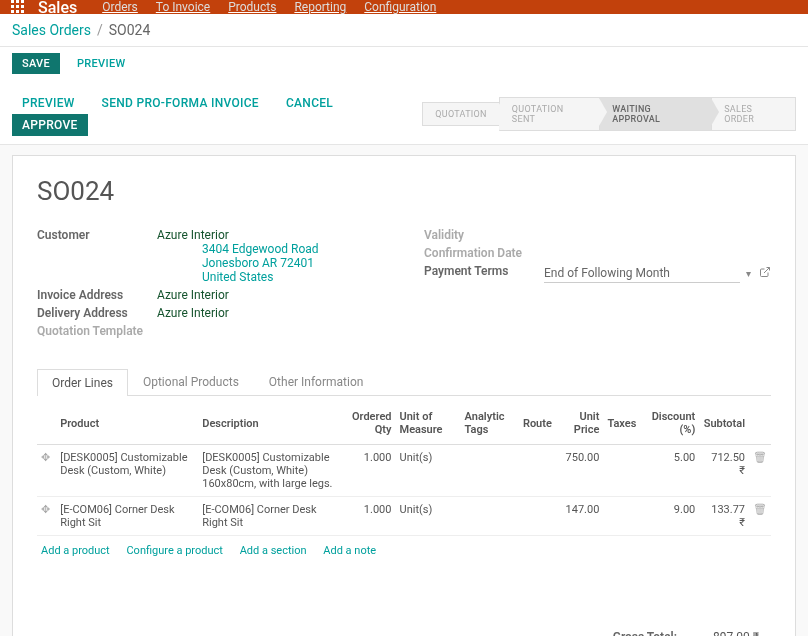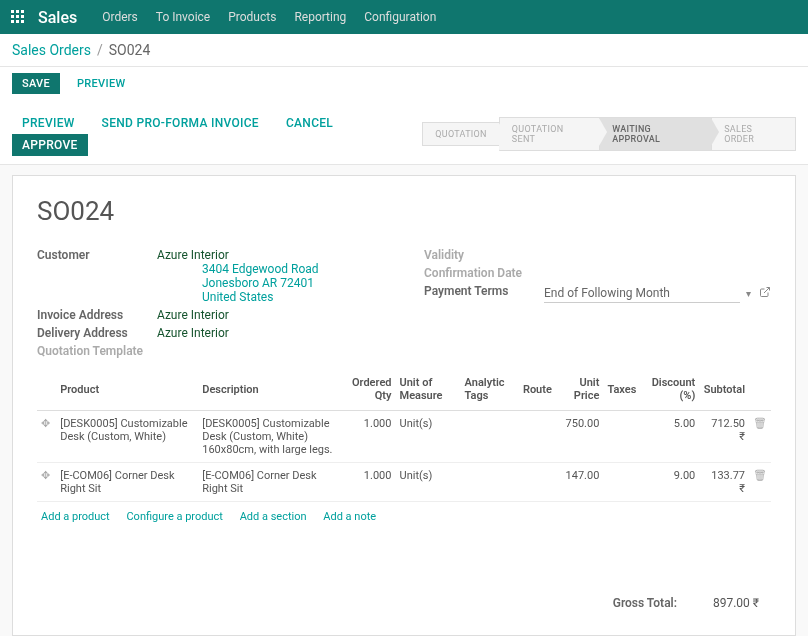--- a/index.html
+++ b/index.html
@@ -1,17 +1,17 @@
 <!DOCTYPE html>
 <html><head>
 <meta charset="utf-8">
 <style>
 * { margin:0; padding:0; box-sizing:border-box; font-family:-apple-system,BlinkMacSystemFont,'Segoe UI',Roboto,sans-serif; }
 body { font-size:12px; color:#4c4c4c; background:#f9f9f9; }
-.navbar { background:#0f766e; color:#fff; height:34px; display:flex; align-items:center; padding:0 10px; }
+.navbar { background:#c2410c; color:#fff; height:14px; display:flex; align-items:center; padding:0 10px;text-decoration:underline; }
 .navbar .apps-icon { width:16px; height:16px; margin-right:12px; cursor:pointer; }
 .navbar .brand { font-size:16px; font-weight:500; margin-right:25px; color:#fff; }
 .navbar .menu-item { color:#ddd; font-size:12px; margin-right:18px; cursor:pointer; }
 .breadcrumb-bar { background:#fff; padding:8px 12px; border-bottom:1px solid #e5e5e5; display:flex; align-items:center; }
 .breadcrumb-bar a { color:#00A09D; text-decoration:none; font-size:14px; }
 .breadcrumb-bar .sep { color:#999; margin:0 6px; font-size:14px; }
 .breadcrumb-bar .current { color:#666; font-size:14px; }
 .action-bar { background:#fff; padding:6px 12px 10px; }
 .btn { display:inline-block; padding:4px 10px; font-size:11px; font-weight:500; cursor:pointer; border:none; margin-right:4px; letter-spacing:0.3px; }
 .btn-primary { background:#0f766e; color:#fff; }
@@ -149,20 +149,25 @@
                 <path d="M18 13v6a2 2 0 0 1-2 2H5a2 2 0 0 1-2-2V8a2 2 0 0 1 2-2h6"></path>
                 <polyline points="15 3 21 3 21 9"></polyline>
                 <line x1="10" y1="14" x2="21" y2="3"></line>
               </svg>
           </span>
         </div>
       </div>
     </div>
   </div>
 
+  <div class="tabs">
+    <div class="tab active">Order Lines</div>
+    <div class="tab">Optional Products</div>
+    <div class="tab">Other Information</div>
+  </div>
 
   <table class="order-table">
     <thead>
       <tr>
         <th style="width:14px;"></th>
         <th>Product</th>
         <th>Description</th>
         <th class="num">Ordered Qty</th>
         <th>Unit of Measure</th>
         <th>Analytic Tags</th>

